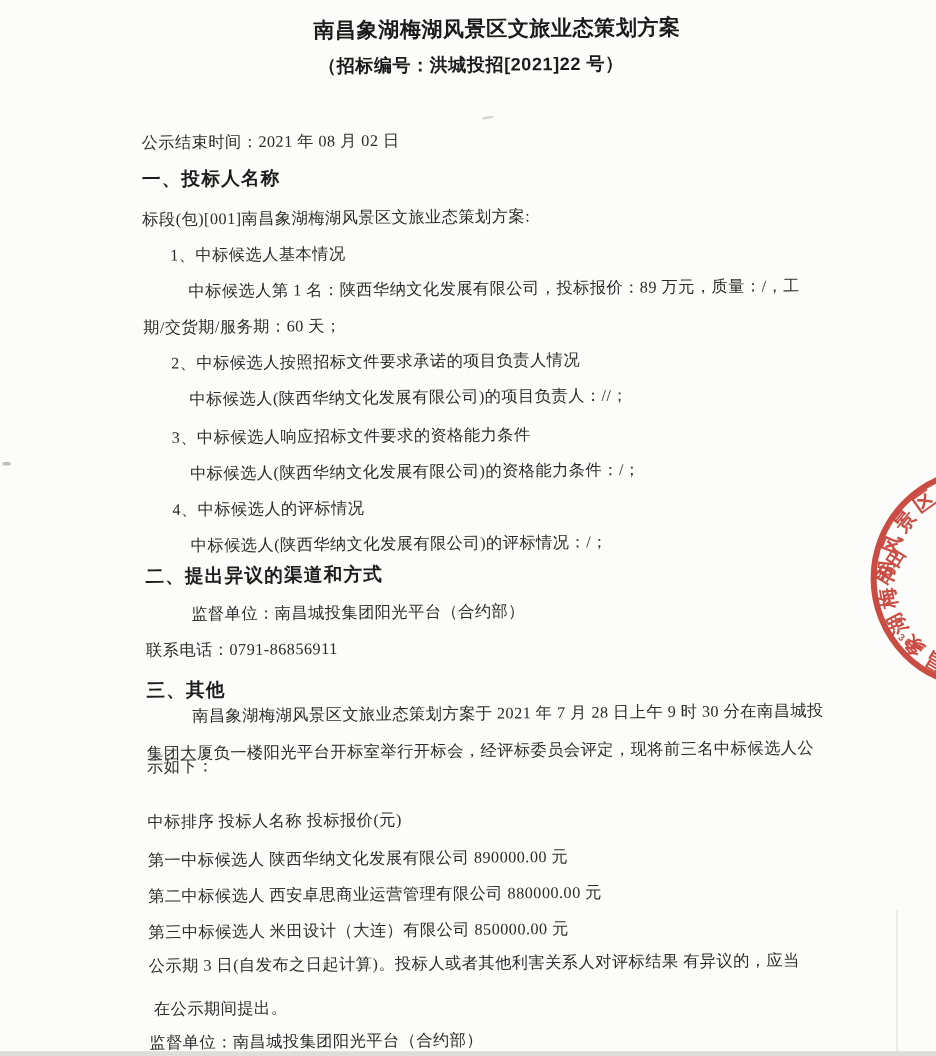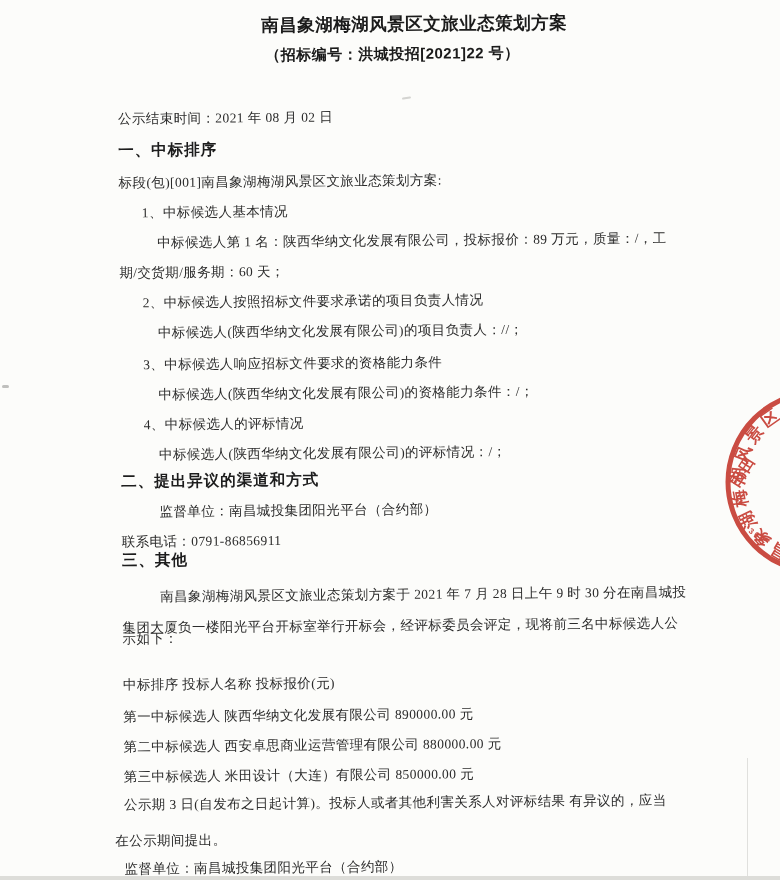--- a/index.html
+++ b/index.html
@@ -45,46 +45,46 @@
 </head>
 <body>
 
 <div class="doc-rotate">
 
   <p class="title-line doc-title">南昌象湖梅湖风景区文旅业态策划方案</p>
   <p class="title-line doc-subtitle">（招标编号：洪城投招[2021]22 号）</p>
 
   <p class="ln" style="top:108px;left:121px">公示结束时间：2021 年 08 月 02 日</p>
 
-  <p class="ln hd" style="top:139px;left:121px">一、中标排序</p>
+  <p class="ln hd" style="top:139px;left:121px">一、投标人名称</p>
   <p class="ln" style="top:172px;left:121px">标段(包)[001]南昌象湖梅湖风景区文旅业态策划方案:</p>
   <p class="ln" style="top:202px;left:144px">1、中标候选人基本情况</p>
   <p class="ln" style="top:232px;left:159px">中标候选人第 1 名：陕西华纳文化发展有限公司，投标报价：89 万元，质量：/，工</p>
   <p class="ln" style="top:262px;left:121px">期/交货期/服务期：60 天；</p>
   <p class="ln" style="top:292px;left:144px">2、中标候选人按照招标文件要求承诺的项目负责人情况</p>
   <p class="ln" style="top:322px;left:159px">中标候选人(陕西华纳文化发展有限公司)的项目负责人：//；</p>
   <p class="ln" style="top:354px;left:144px">3、中标候选人响应招标文件要求的资格能力条件</p>
   <p class="ln" style="top:384px;left:159px">中标候选人(陕西华纳文化发展有限公司)的资格能力条件：/；</p>
   <p class="ln" style="top:414px;left:144px">4、中标候选人的评标情况</p>
   <p class="ln" style="top:444px;left:159px">中标候选人(陕西华纳文化发展有限公司)的评标情况：/；</p>
 
   <p class="ln hd" style="top:470px;left:121px">二、提出异议的渠道和方式</p>
   <p class="ln" style="top:501px;left:159px">监督单位：南昌城投集团阳光平台（合约部）</p>
   <p class="ln" style="top:531px;left:121px">联系电话：0791-86856911</p>
 
-  <p class="ln hd" style="top:549px;left:121px">三、其他</p>
+  <p class="ln hd" style="top:565px;left:121px">三、其他</p>
   <p class="ln" style="top:586px;left:159px">南昌象湖梅湖风景区文旅业态策划方案于 2021 年 7 月 28 日上午 9 时 30 分在南昌城投</p>
   <p class="ln" style="top:617px;left:121px">集团大厦负一楼阳光平台开标室举行开标会，经评标委员会评定，现将前三名中标候选人公</p>
   <p class="ln" style="top:628px;left:121px">示如下：</p>
   <p class="ln" style="top:674px;left:121px">中标排序 投标人名称 投标报价(元)</p>
   <p class="ln" style="top:706px;left:121px">第一中标候选人 陕西华纳文化发展有限公司 890000.00 元</p>
   <p class="ln" style="top:736px;left:121px">第二中标候选人 西安卓思商业运营管理有限公司 880000.00 元</p>
   <p class="ln" style="top:766px;left:121px">第三中标候选人 米田设计（大连）有限公司 850000.00 元</p>
   <p class="ln" style="top:794px;left:121px">公示期 3 日(自发布之日起计算)。投标人或者其他利害关系人对评标结果 有异议的，应当</p>
-  <p class="ln" style="top:830px;left:112px">在公示期间提出。</p>
+  <p class="ln" style="top:830px;left:125px">在公示期间提出。</p>
   <p class="ln" style="top:858px;left:121px">监督单位：南昌城投集团阳光平台（合约部）</p>
 
 </div>
 
 <svg class="seal" width="210" height="215" viewBox="0 0 210 215" aria-hidden="true">
   <g opacity="0.9">
     <circle cx="104" cy="100" r="90" fill="none" stroke-width="5" stroke="#c5392f"></circle>
     <path id="sealTextPath" d="M 104 174 A 74 74 0 0 1 30 100 A 74 74 0 0 1 104 26" fill="none"></path>
     <text font-size="17" letter-spacing="4" fill="#c5392f">
       <textPath href="#sealTextPath" startOffset="8">南昌象湖梅湖风景区</textPath>

